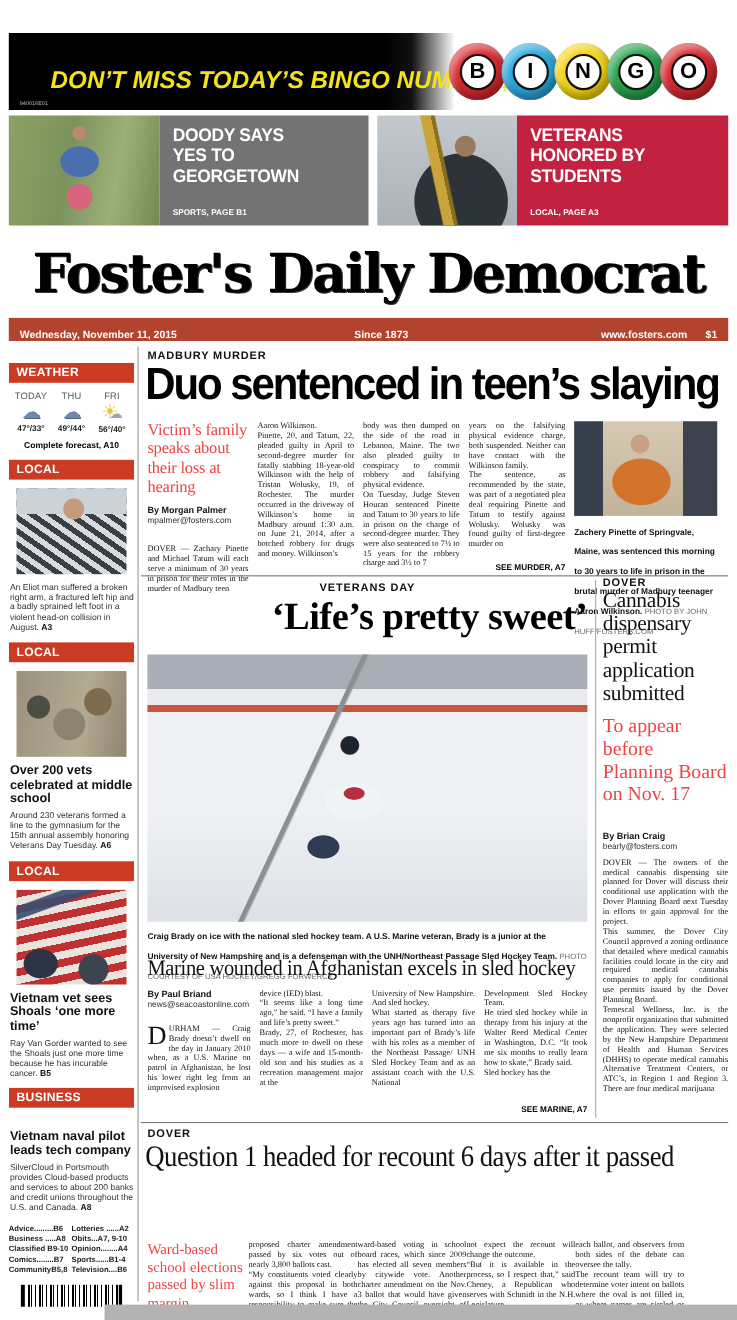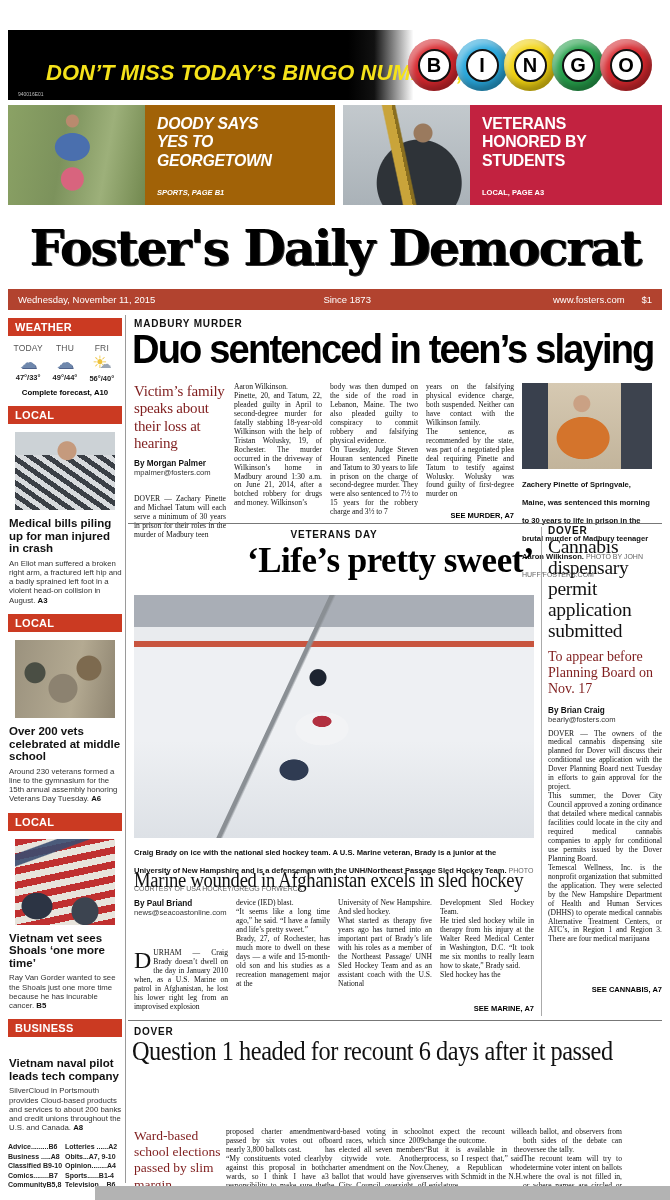--- a/index.html
+++ b/index.html
@@ -21,32 +21,32 @@
   .promo { top:105px; height:100px; display:flex; }
   .promo1 { left:8px; width:327px; }
   .promo2 { left:343px; width:319px; }
   .promo-box { flex:1; color:#fff; position:relative; padding:9px 0 0 12px; }
   .promo-title { font-weight:bold; font-size:16.5px; line-height:1.12; letter-spacing:-.3px; white-space:pre-line; transform:scaleX(.96); transform-origin:left top; }
   .promo-ref { position:absolute; left:12px; bottom:8px; font-size:7.5px; font-weight:bold; }
   .promo-photo { flex:none; }
 
   
   .masthead { left:8px; top:212px; width:654px; height:75px; text-align:center; font-family:"DejaVu Serif", serif; font-weight:bold; font-size:49px; letter-spacing:-2px; line-height:72px; color:#000; text-shadow:1px 1px 0 #333; }
-  .datebar { left:8px; top:289px; width:654px; height:21px; background:#b2432f; color:#fff; font-size:9.5px; font-weight:normal; display:flex; align-items:center; padding:0 10px; }
+  .datebar { left:8px; top:289px; width:654px; height:21px; background:#b2432f; color:#fff; font-size:9.5px; font-weight:bold; display:flex; align-items:flex-end; padding:0 10px; }
   .datebar .mid { flex:1; text-align:center; }
   .datebar .right span { margin-left:14px; }
 
   
   .vrule { width:1px; background:#9a9a9a; }
   .hrule { height:1px; background:#777; }
 
   
   .sidebar { left:8px; top:318px; width:114px; height:870px; overflow:hidden; }
   .sec-hdr { background:#cb3a22; color:#fff; font-weight:bold; font-size:11px; padding:3px 0 3px 7px; letter-spacing:.3px; margin-top:9px; }
-  .sec-hdr:first-child { margin-top:0; }
+  .sec-hdr:first-child { margin-top:12px; }
   .wx-row { display:flex; justify-content:space-between; padding:7px 2px 2px; }
   .wx-day { width:33%; text-align:center; }
   .wx-label { font-size:8.5px; color:#555; letter-spacing:.2px; }
   .wx-icon { font-size:17px; line-height:20px; }
   .wx-rain { color:#6f88ad; text-shadow:1px 1px 0 #4d618a; }
   .wx-sun { color:#eec23a; }
   .wx-sun .cl { color:#9aa6b5; font-size:12px; margin-left:-8px; }
   .wx-temp { font-size:7.5px; font-weight:bold; color:#222; }
   .wx-ref { text-align:center; font-size:7.8px; font-weight:bold; margin-top:3px; }
   .side-photo { width:100px; height:78px; margin:8px auto 7px; }
@@ -96,21 +96,21 @@
     radial-gradient(ellipse at 40% 72%, #2f3b52 0 14px, transparent 15px),
     linear-gradient(115deg, transparent 38%, #8a8f94 38.2% 38.9%, transparent 39.4%),
     linear-gradient(#a9aeb6 0 13%, #e9ebee 13% 19%, #c8553f 19% 21.5%, #eef0f3 21.5% 60%, #dde1e6 100%); }
 
   
   .kicker { font-size:10px; font-weight:bold; letter-spacing:.8px; color:#111; }
   .body { font-family:"Liberation Serif", serif; font-size:7.6px; line-height:1.18; color:#111; text-align:justify; white-space:pre-line; overflow:hidden; }
   .byline { font-size:8.2px; font-weight:bold; color:#111; }
   .byline-email { font-size:7.6px; color:#333; font-weight:normal; }
   .see-ref { font-size:7.5px; font-weight:bold; text-align:right; margin-top:3px; }
-  .deck { font-family:"Liberation Serif", serif; color:#7f1d1d; }
+  .deck { font-family:"Liberation Serif", serif; color:#ef4444; }
   .caption-b { font-weight:bold; font-size:7.6px; line-height:1.2; color:#111; }
   .caption-c { font-size:7px; color:#666; }
 
   
   .m-kicker { left:134px; top:318px; }
   .m-headline { left:132px; top:329px; width:574px; font-size:41px; font-weight:bold; letter-spacing:-2px; transform:scaleX(.93); transform-origin:left top; color:#000; line-height:1; }
   .m-row { left:134px; top:383px; width:528px; height:137px; display:flex; gap:8px; }
   .m-deck { width:92px; flex:none; }
   .m-deck .deck { font-size:15px; line-height:1.15; letter-spacing:-.2px; }
   .m-col { width:88px; flex:none; display:flex; flex-direction:column; }
@@ -125,21 +125,21 @@
   .vd-caption { left:134px; top:841px; width:400px; }
   .vd-subhead { left:134px; top:869px; width:430px; font-family:"Liberation Serif", serif; font-size:20px; letter-spacing:-.3px; color:#111; transform:scaleX(.93); transform-origin:left top; }
   .vd-row { left:134px; top:899px; width:400px; height:114px; display:flex; gap:8px; }
   .vd-col { width:94px; flex:none; display:flex; flex-direction:column; }
   .dropcap { float:left; font-family:"Liberation Serif", serif; font-size:24px; line-height:.85; font-weight:normal; margin:1px 2px 0 0; }
   .vrule2 { left:541px; top:527px; height:489px; background:#aaa; }
 
   
   .rail { left:548px; top:525px; width:114px; height:492px; overflow:hidden; }
   .rail-headline { font-family:"Liberation Serif", serif; font-size:19.5px; line-height:1.08; letter-spacing:-.3px; color:#111; margin:0 0 8px; }
-  .rail-deck { font-size:14px; line-height:1.15; margin-bottom:8px; }
+  .rail-deck { font-size:18px; line-height:1.15; margin-bottom:24px; }
   .rail .byline-wrap { margin-bottom:6px; }
 
   
   .hrule2 { left:128px; top:1020px; width:534px; }
   .r-kicker { left:134px; top:1026px; }
   .r-headline { left:132px; top:1037px; width:594px; font-family:"Liberation Serif", serif; font-size:27px; letter-spacing:-.5px; color:#111; transform:scaleX(.9); transform-origin:left top; line-height:1.1; }
   .r-row { left:134px; top:1128px; width:528px; height:108px; display:flex; gap:0; }
   .r-deck { width:92px; flex:none; }
   .r-deck .deck { font-size:13.5px; line-height:1.2; }
   .r-col { width:99px; flex:none; display:flex; flex-direction:column; }
@@ -172,21 +172,21 @@
           <div class="ball-inner">G</div>
         </div>
       <div class="ball" style="background-color: rgb(215, 40, 46);">
           <div class="ball-inner">O</div>
         </div>
     </div>
   </div>
 
   <div class="abs promo promo1">
     <div class="promo-photo ph-runner" style="width:137px"></div>
-    <div class="promo-box" style="background-color: #a16207; font-style: italic;">
+    <div class="promo-box" style="background-color: #737373;">
       <div class="promo-title">DOODY SAYS
 YES TO
 GEORGETOWN</div>
       <div class="promo-ref">SPORTS, PAGE B1</div>
     </div>
   </div>
   <div class="abs promo promo2">
     <div class="promo-photo ph-trumpet" style="width:127px"></div>
     <div class="promo-box" style="background-color: rgb(194, 34, 64);">
       <div class="promo-title">VETERANS
@@ -224,21 +224,20 @@
       <div class="wx-day">
         <div class="wx-label">FRI</div>
         <div class="wx-icon wx-sun">☀<span class="cl">☁</span></div>
         <div class="wx-temp">56°/40°</div>
       </div>
     </div>
     <div class="wx-ref">Complete forecast, A10</div>
 
     <div class="sec-hdr">LOCAL</div>
     <div class="side-photo ph-hospital"></div>
-    <div class="side-title">Medical bills piling up for man injured in crash</div>
     <div class="side-text"><span>An Eliot man suffered a broken right arm, a fractured left hip and a badly sprained left foot in a violent head-on collision in August. </span><span class="side-page">A3</span></div>
 
     <div class="sec-hdr">LOCAL</div>
     <div class="side-photo ph-vets"></div>
     <div class="side-title">Over 200 vets celebrated at middle school</div>
     <div class="side-text"><span>Around 230 veterans formed a line to the gymnasium for the 15th annual assembly honoring Veterans Day Tuesday. </span><span class="side-page">A6</span></div>
 
     <div class="sec-hdr">LOCAL</div>
     <div class="side-photo ph-flag"></div>
     <div class="side-title">Vietnam vet sees Shoals ‘one more time’</div>
@@ -307,21 +306,21 @@
   <div class="abs kicker vd-kicker">VETERANS DAY</div>
   <div class="abs vd-headline">‘Life’s pretty sweet’</div>
   <div class="abs vd-photo ph-sled"></div>
   <div class="abs vd-caption">
     <span class="caption-b">Craig Brady on ice with the national sled hockey team. A U.S. Marine veteran, Brady is a junior at the University of New Hampshire and is a defenseman with the UNH/Northeast Passage Sled Hockey Team. </span>
     <span class="caption-c">PHOTO COURTESY OF USA HOCKEY/GREGG FORWERCK</span>
   </div>
   <div class="abs vd-subhead">Marine wounded in Afghanistan excels in sled hockey</div>
   <div class="abs vd-row">
     <div class="vd-col">
-      <div style="margin-bottom:23px">
+      <div style="margin-bottom:5px">
         <div class="byline">By Paul Briand</div>
         <div class="byline-email">news@seacoastonline.com</div>
       </div>
       <div class="body" style="flex:1">
         <span class="dropcap">D</span><span>URHAM — Craig Brady doesn’t dwell on the day in January 2010 when, as a U.S. Marine on patrol in Afghanistan, he lost his lower right leg from an improvised explosion</span>
       </div>
     </div>
     <div class="vd-col">
         <div class="body" style="flex:1">device (IED) blast.
 “It seems like a long time ago,” he said. “I have a family and life’s pretty sweet.”

